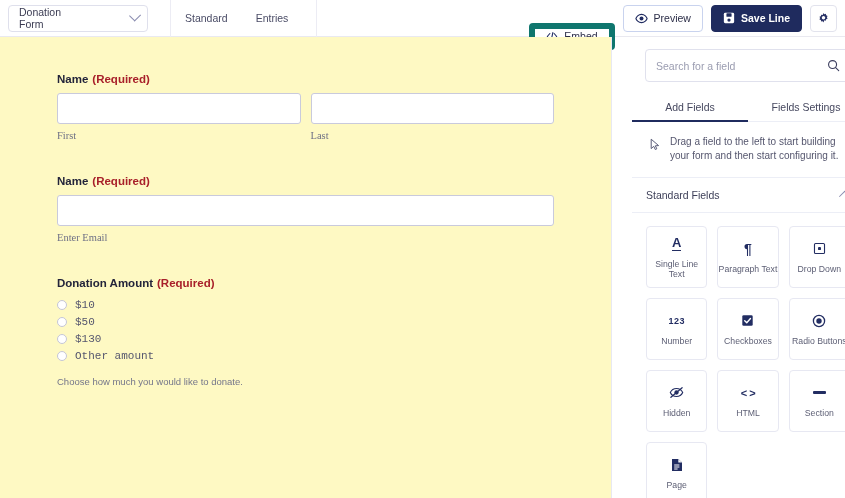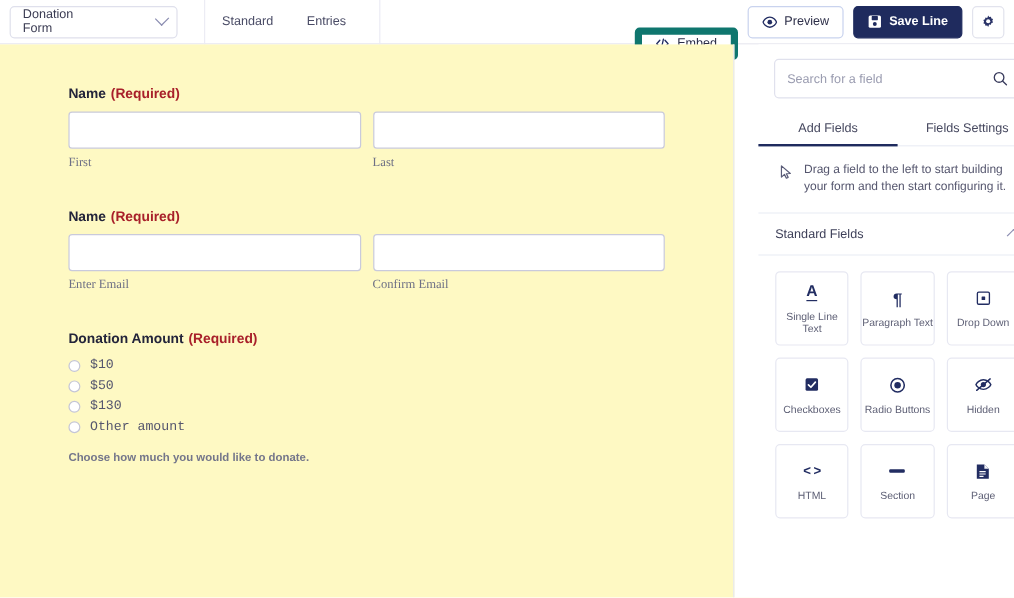--- a/index.html
+++ b/index.html
@@ -87,21 +87,21 @@
   .radio-list { margin-top: 4px; font-family: Liberation Mono, monospace; }
   .radio-row {
     display: flex; align-items: center; gap: 8px; height: 16px; margin-bottom: 1px;
   }
   .radio-dot {
     width: 10px; height: 10px; border-radius: 50%;
     border: 1px solid #c5c6d6; background: #fff; flex: none;
   }
   .radio-text { font-size: 11px; color: #55566e; }
   .field-desc {
-    font-size: 9.5px; color: #74768a; margin-top: 12px; font-weight: bold;
+    font-size: 9.5px; color: #74768a; margin-top: 12px;
   }
 
   
   .panel {
     position: absolute; left: 632px; top: 37px;
     width: 232px; height: 461px;
     background: #ffffff;
   }
   .search-wrap { padding: 12px 13px 0 13px; }
   .search-box {
@@ -251,24 +251,20 @@
 
   <div class="field-block">
     <div class="field-label">
       <span>Name</span><span class="req">(Required)</span>
     </div>
     <div class="row2">
       <div class="sub">
         <div class="tbox"></div>
         <div class="sublabel">Enter Email</div>
       </div>
-      <div class="sub">
-        <div class="tbox"></div>
-        <div class="sublabel">Confirm Email</div>
-      </div>
     </div>
   </div>
 
   <div class="field-block">
     <div class="field-label">
       <span>Donation Amount</span><span class="req">(Required)</span>
     </div>
     <div class="radio-list">
       <div class="radio-row">
         <span class="radio-dot"></span>
@@ -344,20 +340,26 @@
     <div class="tile">
       <span class="tile-icon">
         <svg width="13" height="13" viewBox="0 0 14 14" fill="none">
           <rect x="1.6" y="1.6" width="10.8" height="10.8" rx="1.2" stroke="#222d62" stroke-width="1.2"></rect>
           <rect x="5.4" y="5.4" width="3.2" height="3.2" rx=".5" fill="#222d62"></rect>
         </svg>
       </span>
       <span class="tile-label">Drop Down</span>
     </div>
 
+    <div class="tile">
+      <span class="tile-icon">
+          <span class="glyph-123">123</span>
+        </span>
+      <span class="tile-label">Number</span>
+    </div>
 
     <div class="tile">
       <span class="tile-icon">
         <svg width="13" height="13" viewBox="0 0 14 14" fill="none">
           <rect x="1.4" y="1.4" width="11.2" height="11.2" rx="1.4" fill="#222d62"></rect>
           <path d="M4 7.2L6.2 9.4L10.2 4.8" stroke="#ffffff" stroke-width="1.5" stroke-linecap="round" stroke-linejoin="round"></path>
         </svg>
       </span>
       <span class="tile-label">Checkboxes</span>
     </div>

